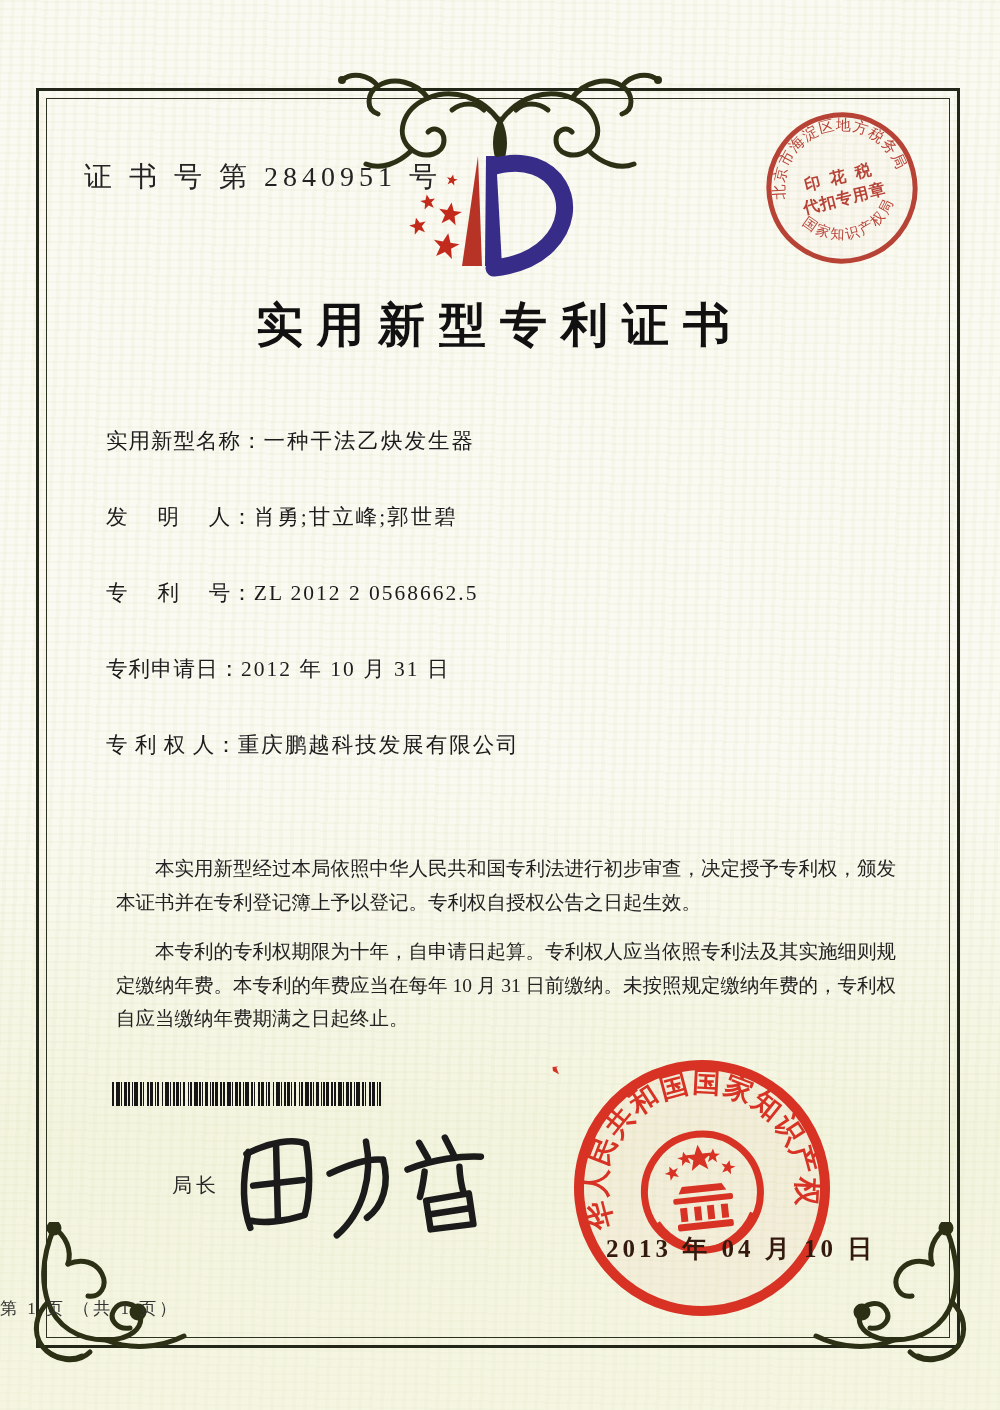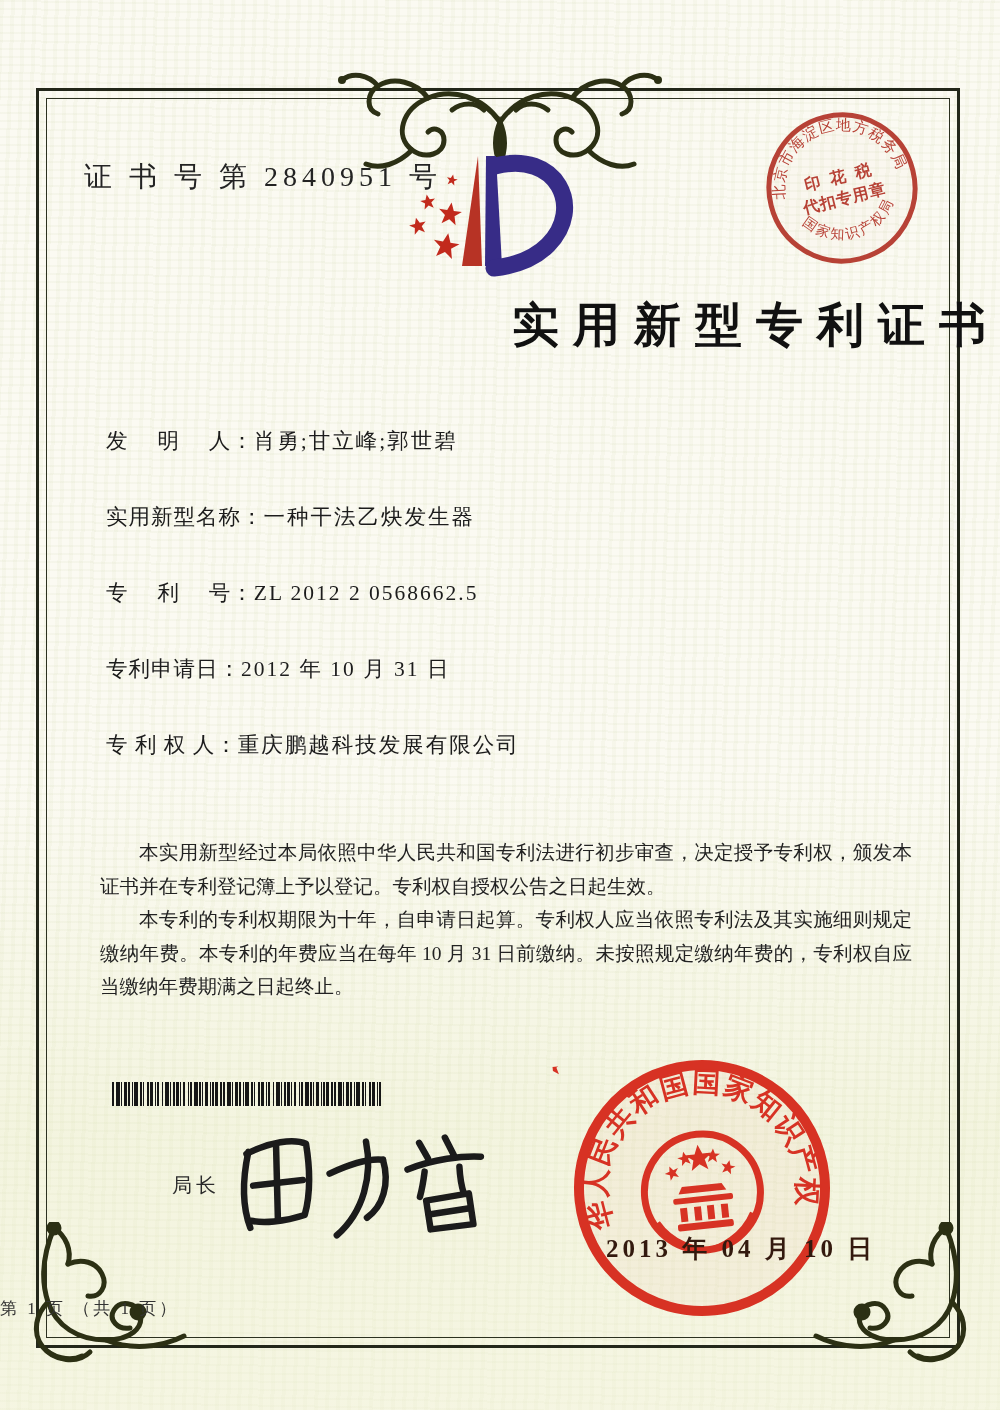--- a/index.html
+++ b/index.html
@@ -25,32 +25,32 @@
     border:1.5px solid #2c3120;
   }
   .cert-no{
     position:absolute;left:84px;top:158px;
     font-size:28px;letter-spacing:5px;color:#232323;
   }
   .logo{position:absolute;left:392px;top:150px;}
   .tax-stamp{position:absolute;left:752px;top:98px;transform:rotate(-14deg);opacity:.92;}
   .title{
     position:absolute;left:0;top:294px;width:100%;
-    text-align:right;font-size:47px;font-weight:bold;
+    text-align:center;font-size:47px;font-weight:bold;
     letter-spacing:14px;color:#111;
   }
   .fields{position:absolute;left:106px;top:426px;width:800px;}
   .field-row{font-size:21.5px;margin-bottom:47px;white-space:nowrap;}
   .field-row .flabel{letter-spacing:1px;}
   .field-row .fvalue{letter-spacing:2px;}
   .paragraphs{
     position:absolute;left:100px;top:836px;width:812px;
     font-size:19.5px;line-height:33.5px;text-align:justify;color:#222;
   }
-  .paragraphs p{margin:0;text-indent:2em;}
+  .paragraphs p{margin:16px;text-indent:2em;}
   .barcode{position:absolute;left:112px;top:1082px;}
   .director{
     position:absolute;left:172px;top:1172px;
     font-size:20px;letter-spacing:4px;color:#2a2a2a;
     font-family:"Liberation Sans","DejaVu Sans",sans-serif;
   }
   .signature{position:absolute;left:228px;top:1118px;transform:rotate(-3deg);}
   .gov-seal{position:absolute;left:566px;top:1052px;transform:rotate(-6deg);opacity:.95;}
   .seal-date{
     position:absolute;left:606px;top:1232px;
@@ -147,24 +147,24 @@
     <textPath href="#taxArcBot" startOffset="50%" text-anchor="middle">国家知识产权局</textPath>
   </text>
   <text x="90" y="84" text-anchor="middle" fill="#b23327" font-size="16" font-weight="bold" letter-spacing="3">印 花 税</text>
   <text x="90" y="106" text-anchor="middle" fill="#b23327" font-size="16" font-weight="bold" letter-spacing="1">代扣专用章</text>
 </svg>
 
 <div class="title">实用新型专利证书</div>
 
 <div class="fields">
   <div class="field-row">
+    <span class="flabel">实用新型名称：</span><span class="fvalue">一种干法乙炔发生器</span>
+  </div>
+  <div class="field-row">
     <span class="flabel">发　 明　 人：</span><span class="fvalue">肖勇;甘立峰;郭世碧</span>
-  </div>
-  <div class="field-row">
-    <span class="flabel">实用新型名称：</span><span class="fvalue">一种干法乙炔发生器</span>
   </div>
   <div class="field-row">
     <span class="flabel">专　 利　 号：</span><span class="fvalue">ZL 2012 2 0568662.5</span>
   </div>
   <div class="field-row">
     <span class="flabel">专利申请日：</span><span class="fvalue">2012 年 10 月 31 日</span>
   </div>
   <div class="field-row">
     <span class="flabel">专 利 权 人：</span><span class="fvalue">重庆鹏越科技发展有限公司</span>
   </div>

